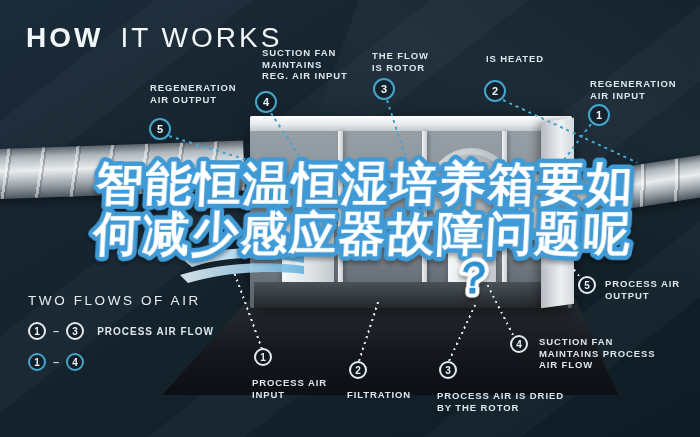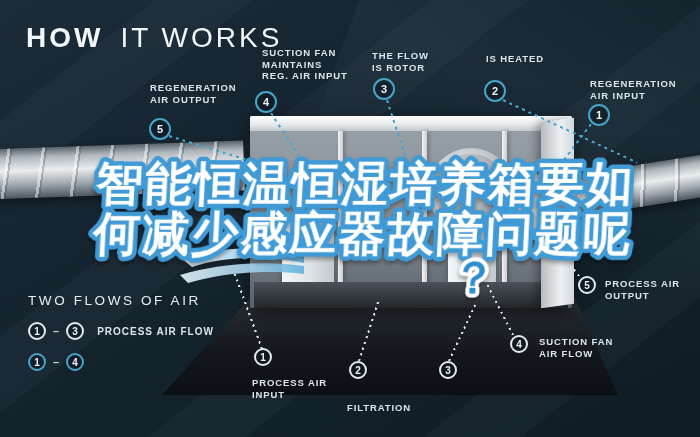--- a/index.html
+++ b/index.html
@@ -175,33 +175,38 @@
       <span>1</span>
     </div>
   <div class="clabel" style="left:252px;top:377px">
     <div>PROCESS AIR</div>
     <div>INPUT</div>
   </div>
 
   <div class="badge white sm" style="left:349px;top:361px">
       <span>2</span>
     </div>
-  <div class="clabel" style="left:347px;top:402px">
+  <div class="clabel" style="left:347px;top:389px">
     <div>FILTRATION</div>
   </div>
 
   <div class="badge white sm" style="left:439px;top:361px">
       <span>3</span>
     </div>
+  <div class="clabel" style="left:437px;top:390px">
+    <div>PROCESS AIR IS DRIED</div>
+    <div>BY THE ROTOR</div>
+  </div>
 
   <div class="badge white sm" style="left:510px;top:335px">
       <span>4</span>
     </div>
   <div class="clabel" style="left:539px;top:336px">
     <div>SUCTION FAN</div>
+    <div>MAINTAINS PROCESS</div>
     <div>AIR FLOW</div>
   </div>
 
   <div class="badge white sm" style="left:578px;top:276px">
       <span>5</span>
     </div>
   <div class="clabel" style="left:605px;top:278px">
     <div>PROCESS AIR</div>
     <div>OUTPUT</div>
   </div>

